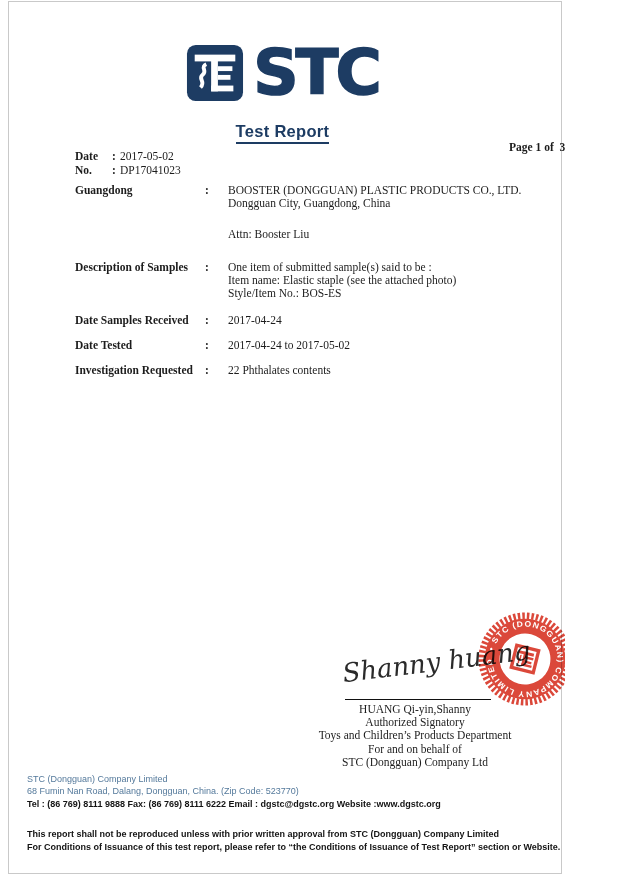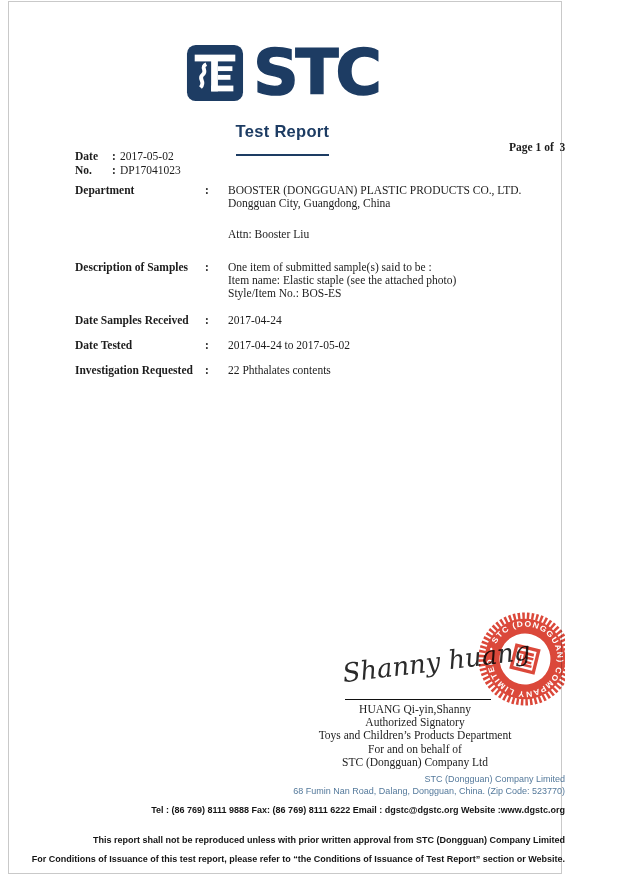--- a/index.html
+++ b/index.html
@@ -12,21 +12,21 @@
   .logo{position:absolute;top:44px;left:0;right:0;display:flex;justify-content:center;
         align-items:center;gap:9px;}
   .logo-mark{width:58px;height:58px;display:block;}
   .brand{font-family:"DejaVu Sans","Liberation Sans",sans-serif;font-weight:bold;
         font-size:63px;line-height:58px;color:#1d3c63;letter-spacing:-3px;
         -webkit-text-stroke:1.5px #1d3c63;}
 
   .report-title{position:absolute;top:122px;left:0;right:0;text-align:center;}
   .report-title span{display:inline-block;font-family:"Liberation Sans",sans-serif;
         font-weight:bold;font-size:16.5px;color:#1d3c63;border-bottom:2px solid #1d3c63;
-        padding-bottom:13px;letter-spacing:.3px;}
+        padding-bottom:1px;letter-spacing:.3px;}
 
   
   .meta{position:absolute;left:75px;top:141px;width:340px;font-size:11.5px;}
   .meta-row{position:absolute;left:0;white-space:nowrap;}
   .mlbl{font-weight:bold;display:inline-block;width:37px;margin-top:9px;}
   .mcol{display:inline-block;width:8px;font-weight:bold;}
   .mval{display:inline-block;}
   .pageno{position:absolute;left:461px;top:141px;font-size:11.5px;font-weight:bold;
         white-space:pre;margin-left:48px;}
 
@@ -46,24 +46,24 @@
   .sig-text{position:absolute;left:270px;top:703px;width:290px;text-align:center;
         font-size:11.5px;line-height:13.2px;}
 
   
   .stamp{position:absolute;left:477px;top:611px;width:96px;height:96px;
         transform:rotate(14deg);opacity:.93;mix-blend-mode:multiply;z-index:5;}
   .stamp text{font-family:"Liberation Sans",sans-serif;font-weight:bold;font-size:8.2px;
         fill:#ffffff;letter-spacing:1px;}
 
   
-  .footer{position:absolute;left:0;right:0;top:772px;text-align:right;
-        font-family:"Liberation Sans","DejaVu Sans",sans-serif;font-size:9px;line-height:10px;}
+  .footer{position:absolute;left:0;right:0;top:772px;text-align:left;
+        font-family:"Liberation Sans","DejaVu Sans",sans-serif;font-size:9px;line-height:10px;padding-left:27px;}
   .f-blue{color:#54799b;margin-top:2px;}
-  .f-dark{color:#141414;font-weight:bold;margin-top:9px;}
+  .f-dark{color:#141414;font-weight:bold;margin-top:3px;}
   .f-dark.gap{margin-top:20px;}
 </style>
 </head>
 <body>
 
 <div class="page">
   <div class="page-border"></div>
 
   <div class="logo">
     <svg class="logo-mark" viewBox="0 0 60 60">
@@ -86,21 +86,21 @@
     <div class="meta-row" style="top:0">
       <span class="mlbl">Date</span><span class="mcol">:</span><span class="mval">2017-05-02</span>
     </div>
     <div class="meta-row" style="top:14px">
       <span class="mlbl">No.</span><span class="mcol">:</span><span class="mval">DP17041023</span>
     </div>
   </div>
   <div class="pageno">Page 1 of  3</div>
 
   <div class="irow" style="top:184px">
-    <span class="ilbl">Department</span>
+    <span class="ilbl">Guangdong</span>
     <span class="icol">:</span>
     <div class="ival">
       <div class="vline">BOOSTER (DONGGUAN) PLASTIC PRODUCTS CO., LTD.</div>
       <div class="vline">Dongguan City, Guangdong, China</div>
       <div class="vline"></div>
       <div class="vline">Attn: Booster Liu</div>
     </div>
   </div>
 
   <div class="irow" style="top:261px">

